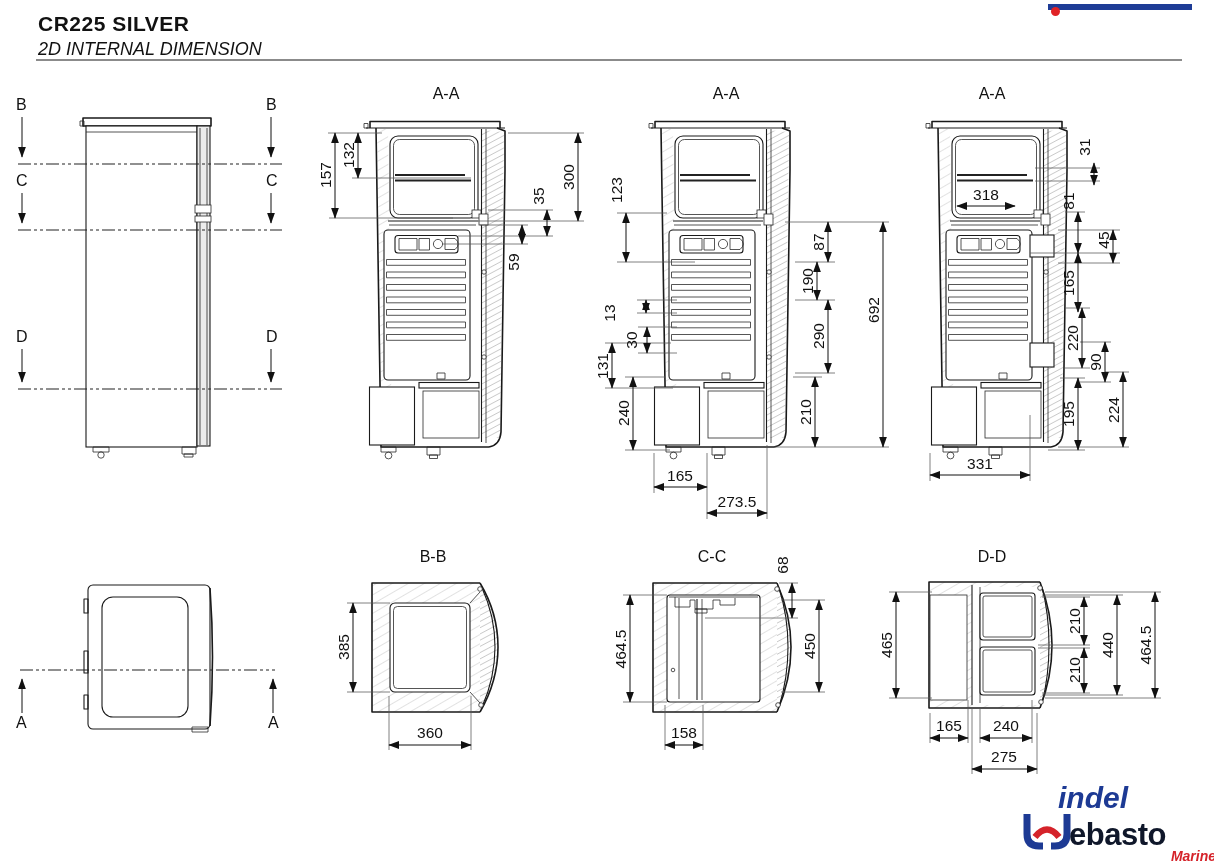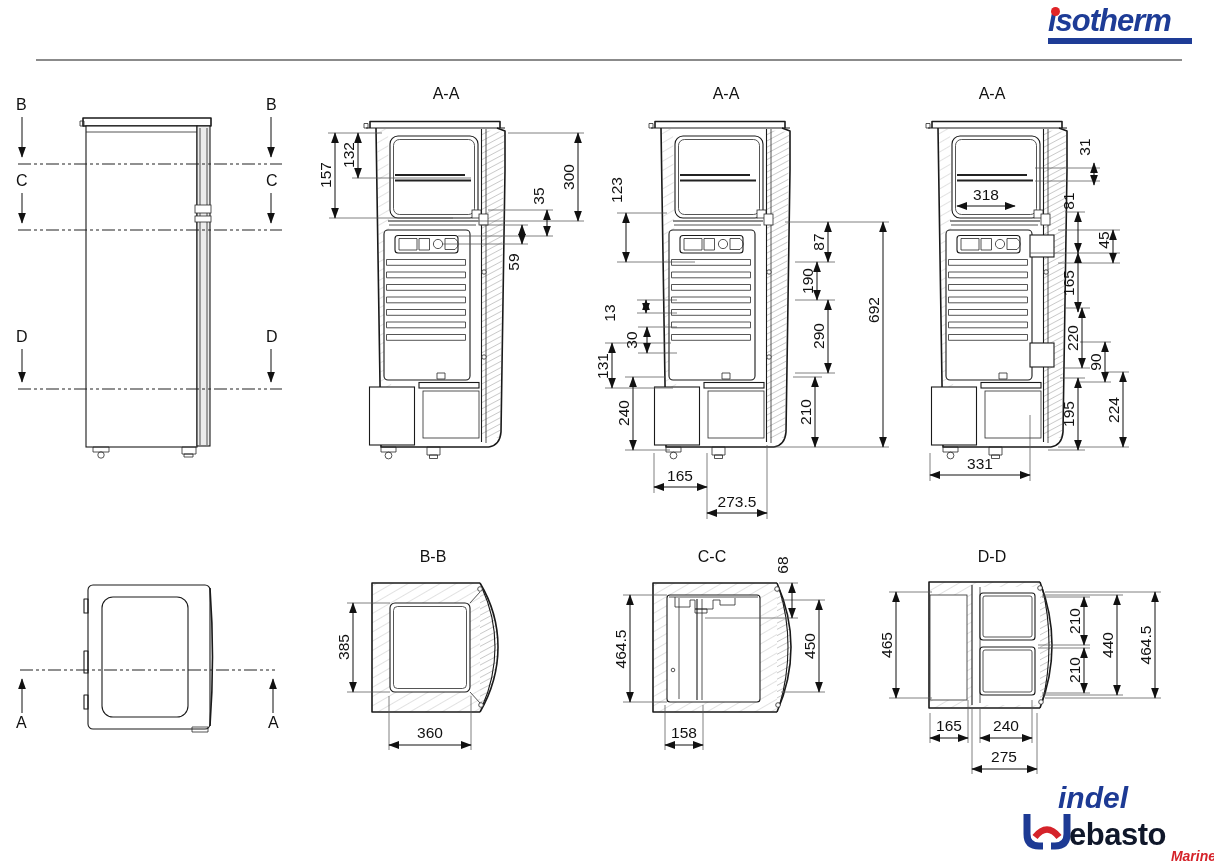--- a/index.html
+++ b/index.html
@@ -92,24 +92,27 @@
         <rect class="o3" x="13" y="327" width="15" height="5"></rect>
         <circle class="o3" cx="20.5" cy="335.5" r="3.4"></circle>
         <rect class="o3" x="59" y="327" width="13" height="8"></rect>
         <rect class="o3" x="61.5" y="335" width="8" height="3.5"></rect>
         <circle class="ow3" cx="116" cy="152" r="2.2"></circle>
         <circle class="ow3" cx="116" cy="237" r="2.2"></circle>
       </g>
     </defs>
   </svg>
 
+  <div class="abs" style="left:38px;top:12px;">
+    <div class="t1">CR225 SILVER</div>
+    <div class="t2">2D INTERNAL DIMENSION</div>
+  </div>
   <div class="rule"></div>
 
   <div class="iso">
-    <span class="iso-text">isotherm</span>
     <div class="iso-bar"></div>
     <div class="iso-dot"></div>
   </div>
 
   <svg style="left:0;top:85px" width="300" height="390" viewBox="0 0 300 390">
     <rect class="o1" x="83" y="33" width="128" height="8" fill="#fff"></rect>
     <rect class="o3" x="80" y="36" width="4" height="5"></rect>
     <rect class="ow" x="86" y="41" width="111" height="321" stroke-width="1.6"></rect>
     <rect x="197" y="41" width="13" height="320" fill="#ececec" stroke="#1a1a1a" stroke-width="1.1"></rect>
     <line class="o3" x1="200" y1="43" x2="200" y2="360"></line>

